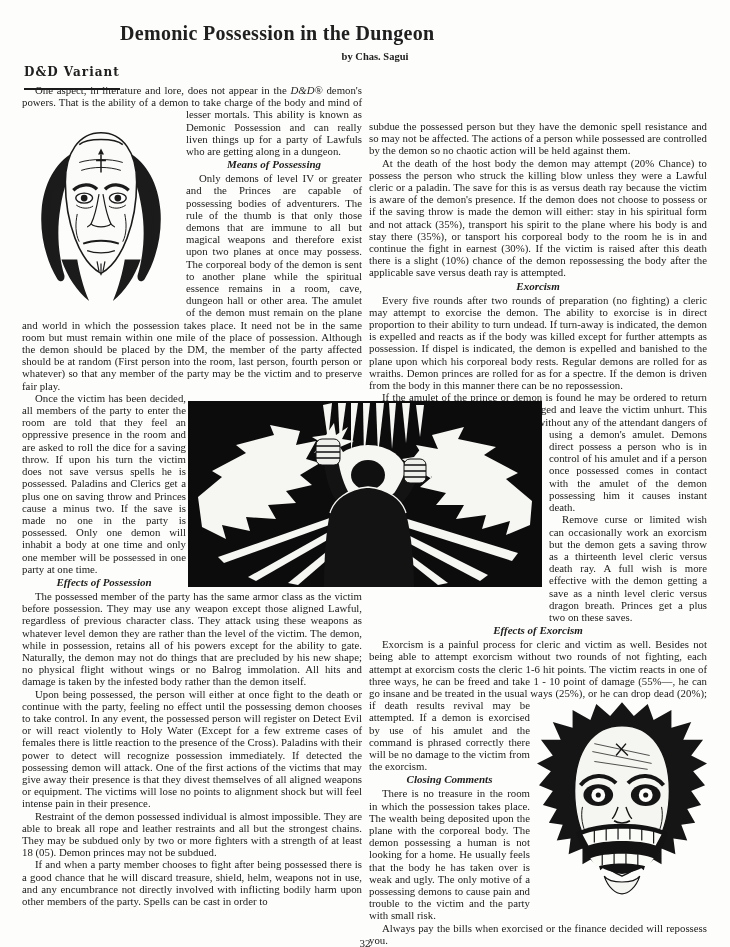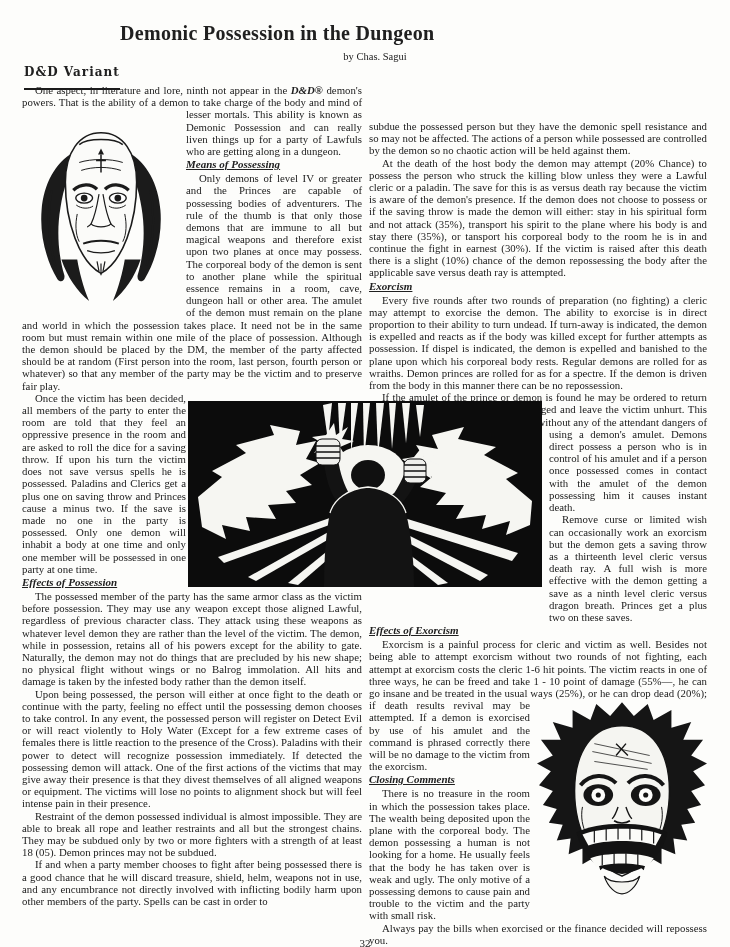--- a/index.html
+++ b/index.html
@@ -15,32 +15,32 @@
     border-bottom:2px solid #1a1a1a; padding-bottom:9px;
     font-family:"DejaVu Serif", serif;
     margin-top:40px;
   }
   .title {
     position:absolute; left:120px; right:100px; top:22px; text-align:left;
     font-size:20px; font-weight:bold; letter-spacing:0.3px;
   }
   .byline {
     position:absolute; left:120px; right:100px; top:51px; text-align:center;
-    font-size:10.5px; font-weight:normal;
+    font-size:10.5px; font-weight:bold;
   }
   .col { position:absolute; top:84px; font-size:10.8px; line-height:12.2px; text-align:justify; }
   .col-left  { left:22px;  width:340px; }
   .col-right { left:369px; width:338px;margin-top:36px; }
   .para { margin:0; }
   .indent { text-indent:13px; }
   .subhead {
-    text-align:left; font-weight:bold; font-style:italic;
-    font-size:11px; line-height:13px; margin:1px 0 1px 0;text-decoration:underline;
+    text-align:center; font-weight:bold; font-style:italic;
+    font-size:11px; line-height:13px; margin:1px 0 1px 0;
   }
-  .brand { font-weight:bold; font-style:italic; }
+  .brand { font-weight:normal; font-style:italic; }
   .portrait-float { float:left; width:150px; height:198px; margin:3px 10px 1px 4px; }
   .portrait-float svg { width:100%; height:100%; display:block; }
   .cspacer-left  { float:right; width:176px; height:188px; }
   .cspacer-right { float:left;  width:180px; height:188px; }
   .demon-float { float:right; width:170px; height:198px; margin:1px 0 2px 7px; }
   .demon-float svg { width:100%; height:100%; display:block; }
   .center-art { position:absolute; left:188px; top:401px; width:354px; height:186px; }
   .center-art svg { width:100%; height:100%; display:block; }
   .page-number {
     position:absolute; left:0; right:0; top:937px; text-align:center;
@@ -51,21 +51,21 @@
 <body>
 
 <div class="page">
 
   <div class="tag">D&amp;D Variant</div>
   <h1 class="title">Demonic Possession in the Dungeon</h1>
   <div class="byline">by Chas. Sagui</div>
 
   <div class="col col-left">
     <p class="para indent">
-      <span>One aspect, in literature and lore, ninth not appear in the</span>
+      <span>One aspect, in literature and lore, does not appear in the</span>
       <span class="brand">D&amp;D®</span>
       <span>demon's powers. That is the ability of a demon to take charge of the</span>
       <span class="portrait-float">
         <svg viewBox="0 0 148 200" xmlns="http://www.w3.org/2000/svg">
           <path d="M46,42 C28,52 16,74 14,100 C12,124 18,150 30,170 C33,174 38,172 37,166 C31,146 29,122 33,98 C36,78 42,60 52,48 Z" fill="#1b1b1b"></path>
           <path d="M102,42 C120,52 132,74 134,100 C136,124 130,150 118,170 C115,174 110,172 111,166 C117,146 119,122 115,98 C112,78 106,60 96,48 Z" fill="#1b1b1b"></path>
           <path d="M24,80 C20,100 20,130 28,156" stroke="#1b1b1b" stroke-width="2" fill="none"></path>
           <path d="M124,80 C128,100 128,130 120,156" stroke="#1b1b1b" stroke-width="2" fill="none"></path>
           <path d="M34,150 C40,168 50,182 62,192 C56,178 52,162 50,150 Z" fill="#1b1b1b"></path>
           <path d="M114,150 C108,168 98,182 86,192 C92,178 96,162 98,150 Z" fill="#1b1b1b"></path>

